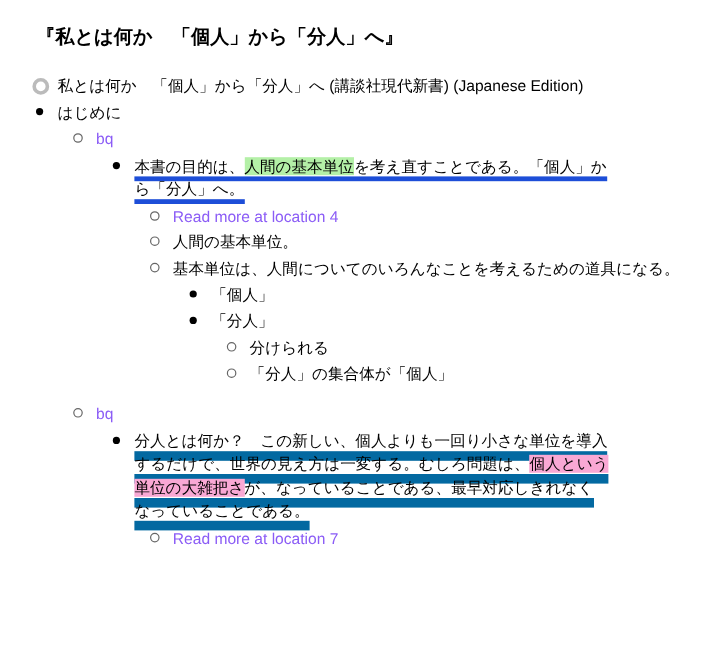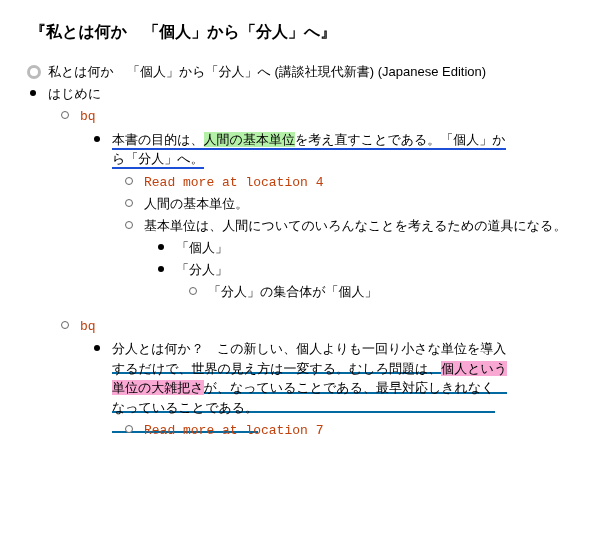--- a/index.html
+++ b/index.html
@@ -53,23 +53,23 @@
       border: 3px solid #bbb;
       left: -3px;
       top: 3px;
     }
     li > ul {
       margin-top: 3px;
       padding-left: 14px;
     }
     .hl-green { background: #b4f0a7; }
     .hl-yellow { background: #f9a8d4; }
-    .und-red { border-bottom: 2px solid #1d4ed8; padding-bottom: 1px; }
-    .und-blue { border-bottom: 2px solid #0369a1; padding-bottom: 16px; }
-    .muted { color: #c2410c; font-family: Liberation Mono, monospace; }
+    .und-red { border-bottom: 4px solid #1d4ed8; padding-bottom: 1px; }
+    .und-blue { border-bottom: 8px solid #0369a1; padding-bottom: 1px; }
+    .muted { color: #8b5cf6; }
   </style>
 </head>
 <body>
 
 <h1>『私とは何か　「個人」から「分人」へ』</h1>
 
 <ul>
   <li class="gray-circle">
     <span>私とは何か　「個人」から「分人」へ (講談社現代新書) (Japanese Edition)</span>
   </li>
@@ -96,20 +96,23 @@
               <li class="hollow">
                 <span>基本単位は、人間についてのいろんなことを考えるための道具になる。</span>
                 <ul>
                   <li>
                     <span>「個人」</span>
                   </li>
                   <li>
                     <span>「分人」</span>
                     <ul>
                       <li class="hollow">
+                        <span>分けられる</span>
+                      </li>
+                      <li class="hollow">
                         <span>「分人」の集合体が「個人」</span>
                       </li>
                     </ul>
                   </li>
                 </ul>
               </li>
             </ul>
           </li>
         </ul>
       </li>

